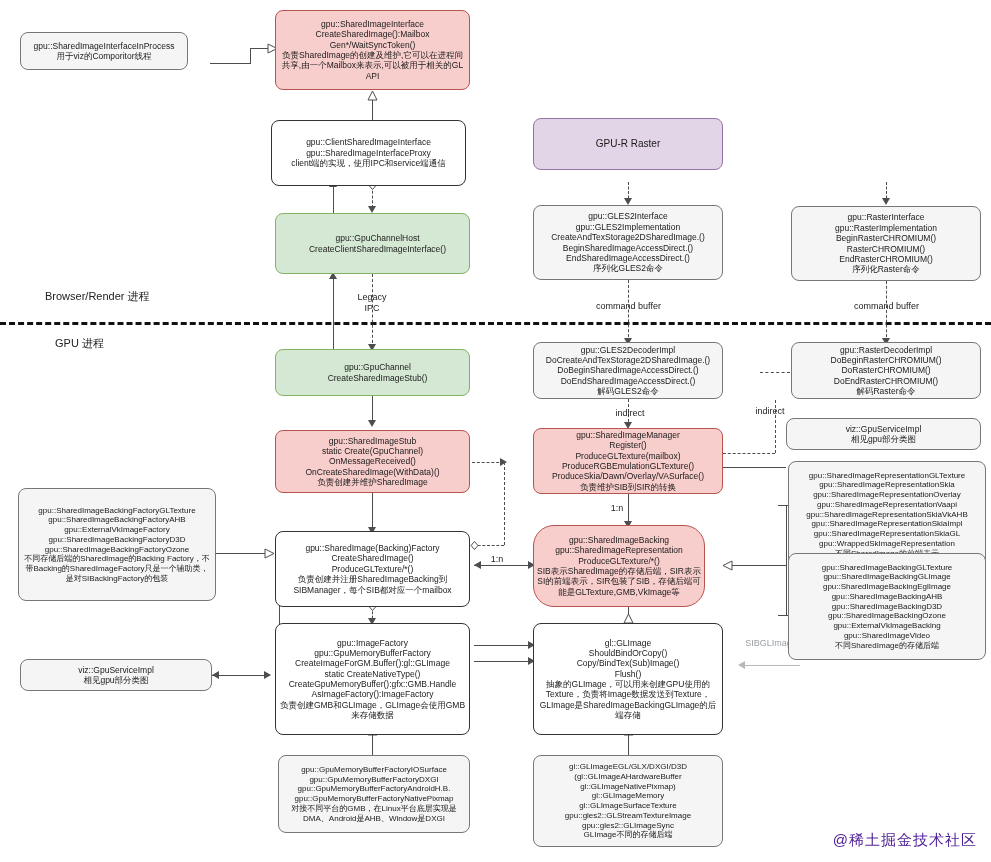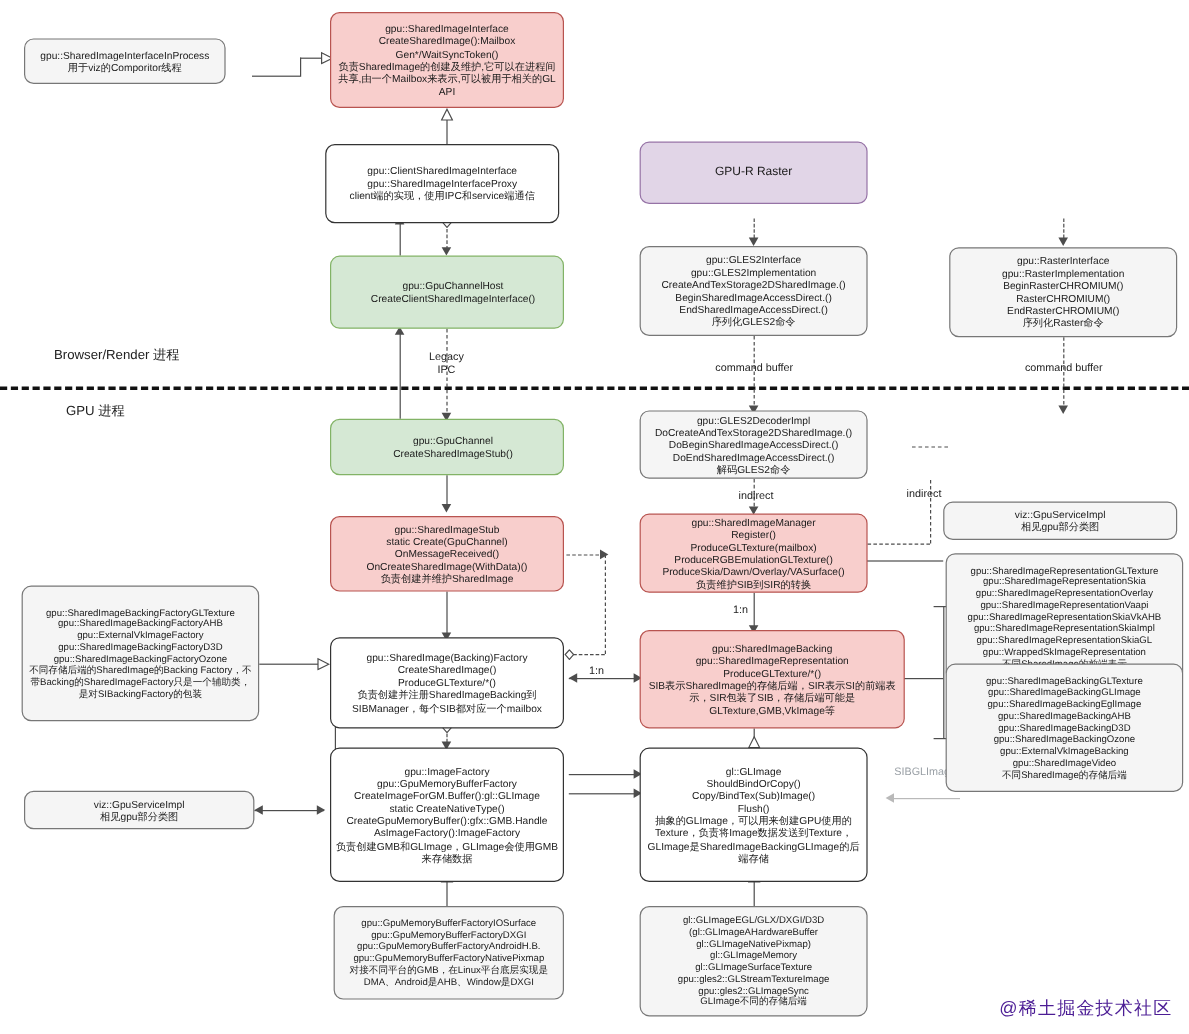--- a/index.html
+++ b/index.html
@@ -256,20 +256,25 @@
 
   <div class="node n-green" style="left:275px;top:349px;width:195px;height:47px;font-size:8.5px;">gpu::GpuChannel
 CreateSharedImageStub()</div>
 
   <div class="node n-gray" style="left:533px;top:342px;width:190px;height:57px;font-size:8.5px;">gpu::GLES2DecoderImpl
 DoCreateAndTexStorage2DSharedImage.()
 DoBeginSharedImageAccessDirect.()
 DoEndSharedImageAccessDirect.()
 解码GLES2命令</div>
 
+  <div class="node n-gray" style="left:791px;top:342px;width:190px;height:57px;font-size:8.5px;">gpu::RasterDecoderImpl
+DoBeginRasterCHROMIUM()
+DoRasterCHROMIUM()
+DoEndRasterCHROMIUM()
+解码Raster命令</div>
 
   <div class="node n-gray" style="left:786px;top:418px;width:195px;height:32px;font-size:8.5px;">viz::GpuServiceImpl
 相见gpu部分类图</div>
 
   <div class="node n-pink" style="left:275px;top:430px;width:195px;height:63px;font-size:8.5px;">gpu::SharedImageStub
 static Create(GpuChannel)
 OnMessageReceived()
 OnCreateSharedImage(WithData)()
 负责创建并维护SharedImage</div>
 
@@ -285,21 +290,21 @@
 ProduceGLTexture/*()
 负责创建并注册SharedImageBacking到SIBManager，每个SIB都对应一个mailbox</div>
 
   <div class="node n-gray" style="left:18px;top:488px;width:198px;height:113px;font-size:8px;">gpu::SharedImageBackingFactoryGLTexture
 gpu::SharedImageBackingFactoryAHB
 gpu::ExternalVkImageFactory
 gpu::SharedImageBackingFactoryD3D
 gpu::SharedImageBackingFactoryOzone
 不同存储后端的SharedImage的Backing Factory，不带Backing的SharedImageFactory只是一个辅助类，是对SIBackingFactory的包装</div>
 
-  <div class="node n-pink" style="left:533px;top:525px;width:221px;height:82px;font-size:8.5px;">gpu::SharedImageBacking
+  <div class="node n-pink" style="left:533px;top:525px;width:172px;height:82px;font-size:8.5px;border-radius:21px;">gpu::SharedImageBacking
 gpu::SharedImageRepresentation
 ProduceGLTexture/*()
 SIB表示SharedImage的存储后端，SIR表示SI的前端表示，SIR包装了SIB，存储后端可能是GLTexture,GMB,VkImage等</div>
 
   <div class="node n-gray" style="left:788px;top:461px;width:198px;height:107px;font-size:8px;">gpu::SharedImageRepresentationGLTexture
 gpu::SharedImageRepresentationSkia
 gpu::SharedImageRepresentationOverlay
 gpu::SharedImageRepresentationVaapi
 gpu::SharedImageRepresentationSkiaVkAHB
 gpu::SharedImageRepresentationSkiaImpl

